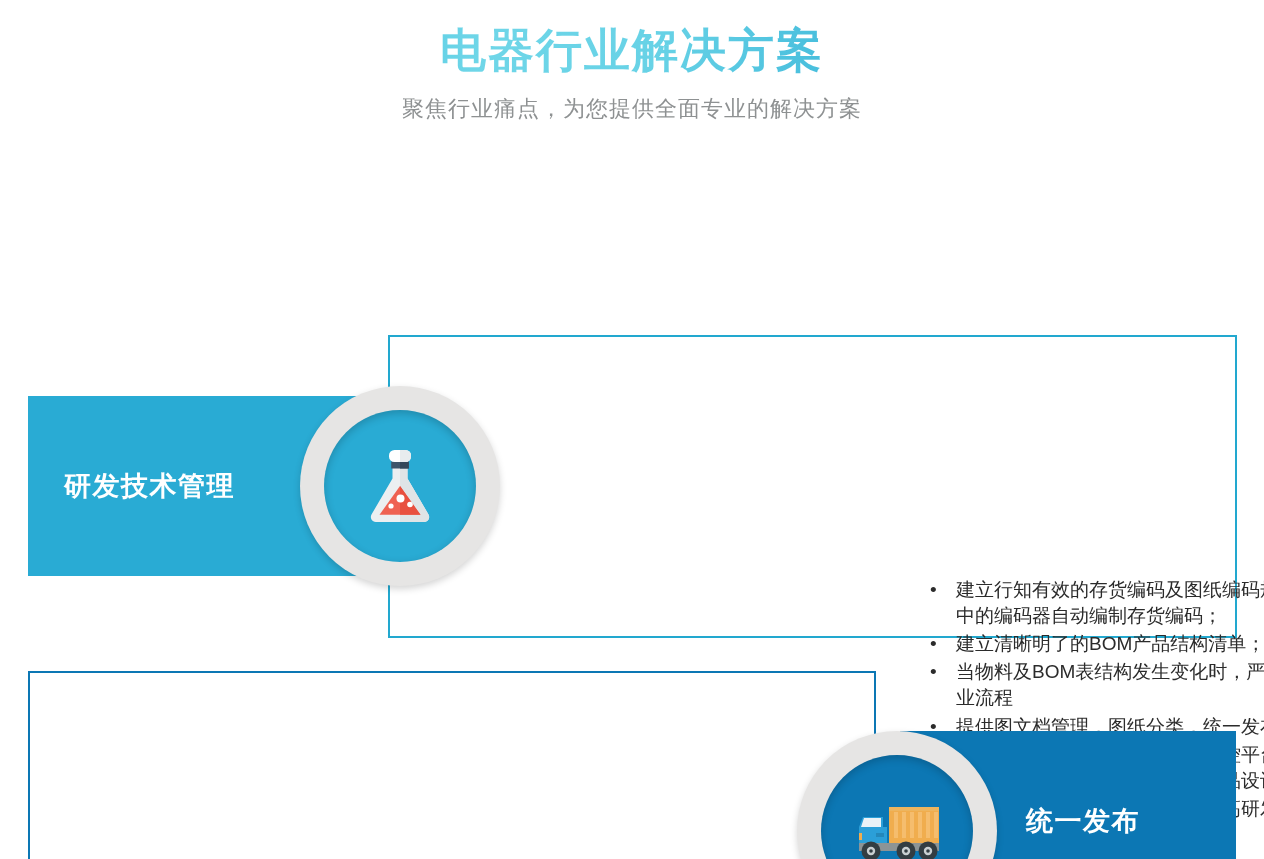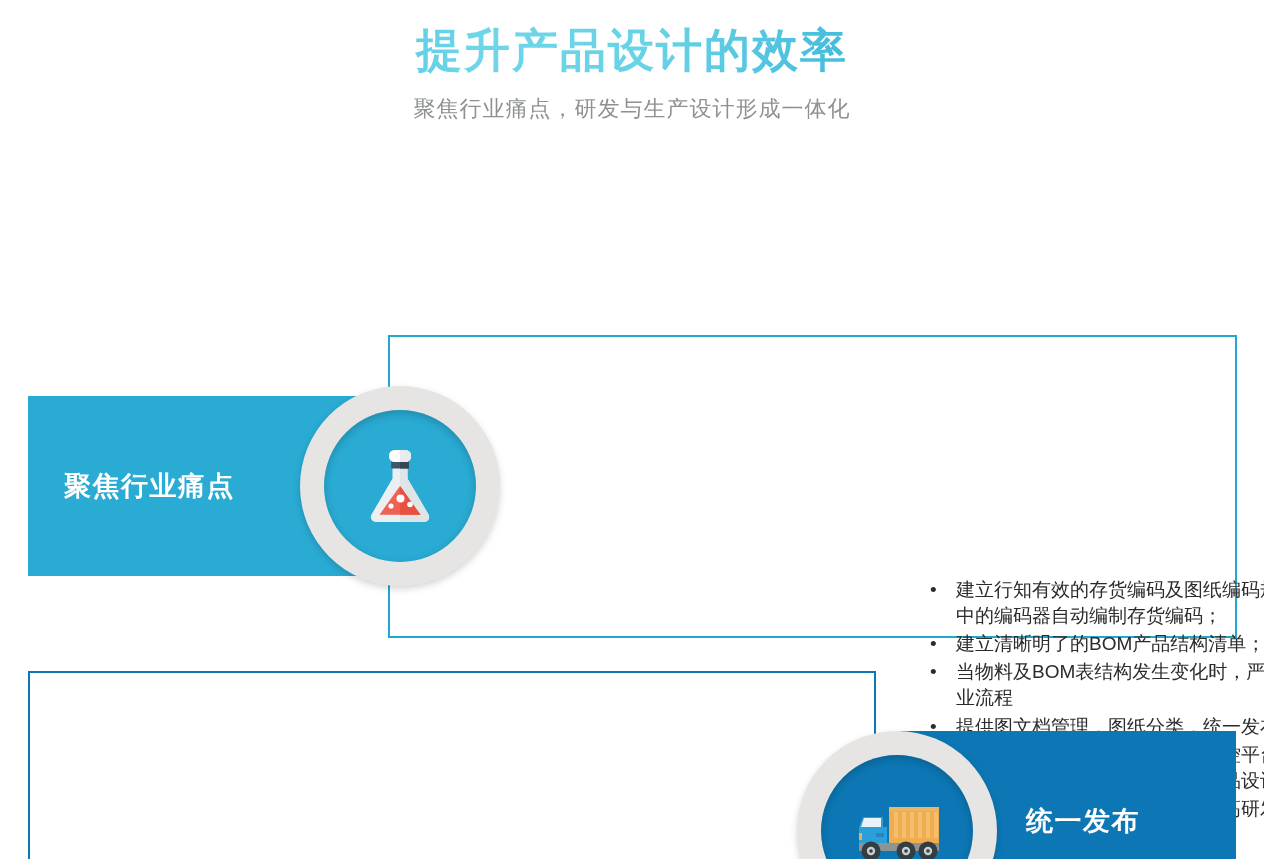--- a/index.html
+++ b/index.html
@@ -136,39 +136,39 @@
     color: #2b2b2b;
   }
 
   
   .icon-svg { display: block; }
 </style>
 </head>
 <body>
 
 <div class="header">
-  <h1 class="page-title">提升产品设计的效率</h1>
-  <p class="page-subtitle">聚焦行业痛点，研发与生产设计形成一体化</p>
+  <h1 class="page-title">电器行业解决方案</h1>
+  <p class="page-subtitle">聚焦行业痛点，为您提供全面专业的解决方案</p>
 </div>
 
 <section class="card card-1">
 
   <div class="card-border">
     <ul class="bullets">
       <li>建立行知有效的存货编码及图纸编码规则，采用顺景ERP系统中的编码器自动编制存货编码；</li>
       <li>建立清晰明了的BOM产品结构清单；</li>
       <li>当物料及BOM表结构发生变化时，严格执行ECN\ECR变更作业流程</li>
       <li>提供图文档管理，图纸分类，统一发布；</li>
       <li>针对研发项目进度提供管理与监控平台，项目经理与工程师清晰的知道整个项目进度，提升产品设计的效率；</li>
       <li>研发与生产设计形成一体化，提高研发生产协同能力，加速订单处理效率。</li>
     </ul>
   </div>
 
   <div class="label-box">
-    <span>聚焦行业痛点</span>
+    <span>研发技术管理</span>
   </div>
 
   <div class="medallion">
     <div class="medallion-inner">
 
       <svg class="icon-svg" width="76" height="80" viewBox="0 0 76 80">
 
         <path d="M30.5 16 h15 v16.5 L66.5 68.5 a5 5 0 0 1 -4.3 7.5 H13.8 a5 5 0 0 1 -4.3 -7.5 L30.5 32.5 Z" fill="#eceff1"></path>
 
         <path d="M38 16 h7.5 v16.5 L66.5 68.5 a5 5 0 0 1 -4.3 7.5 H38 Z" fill="#dfe4e6"></path>

